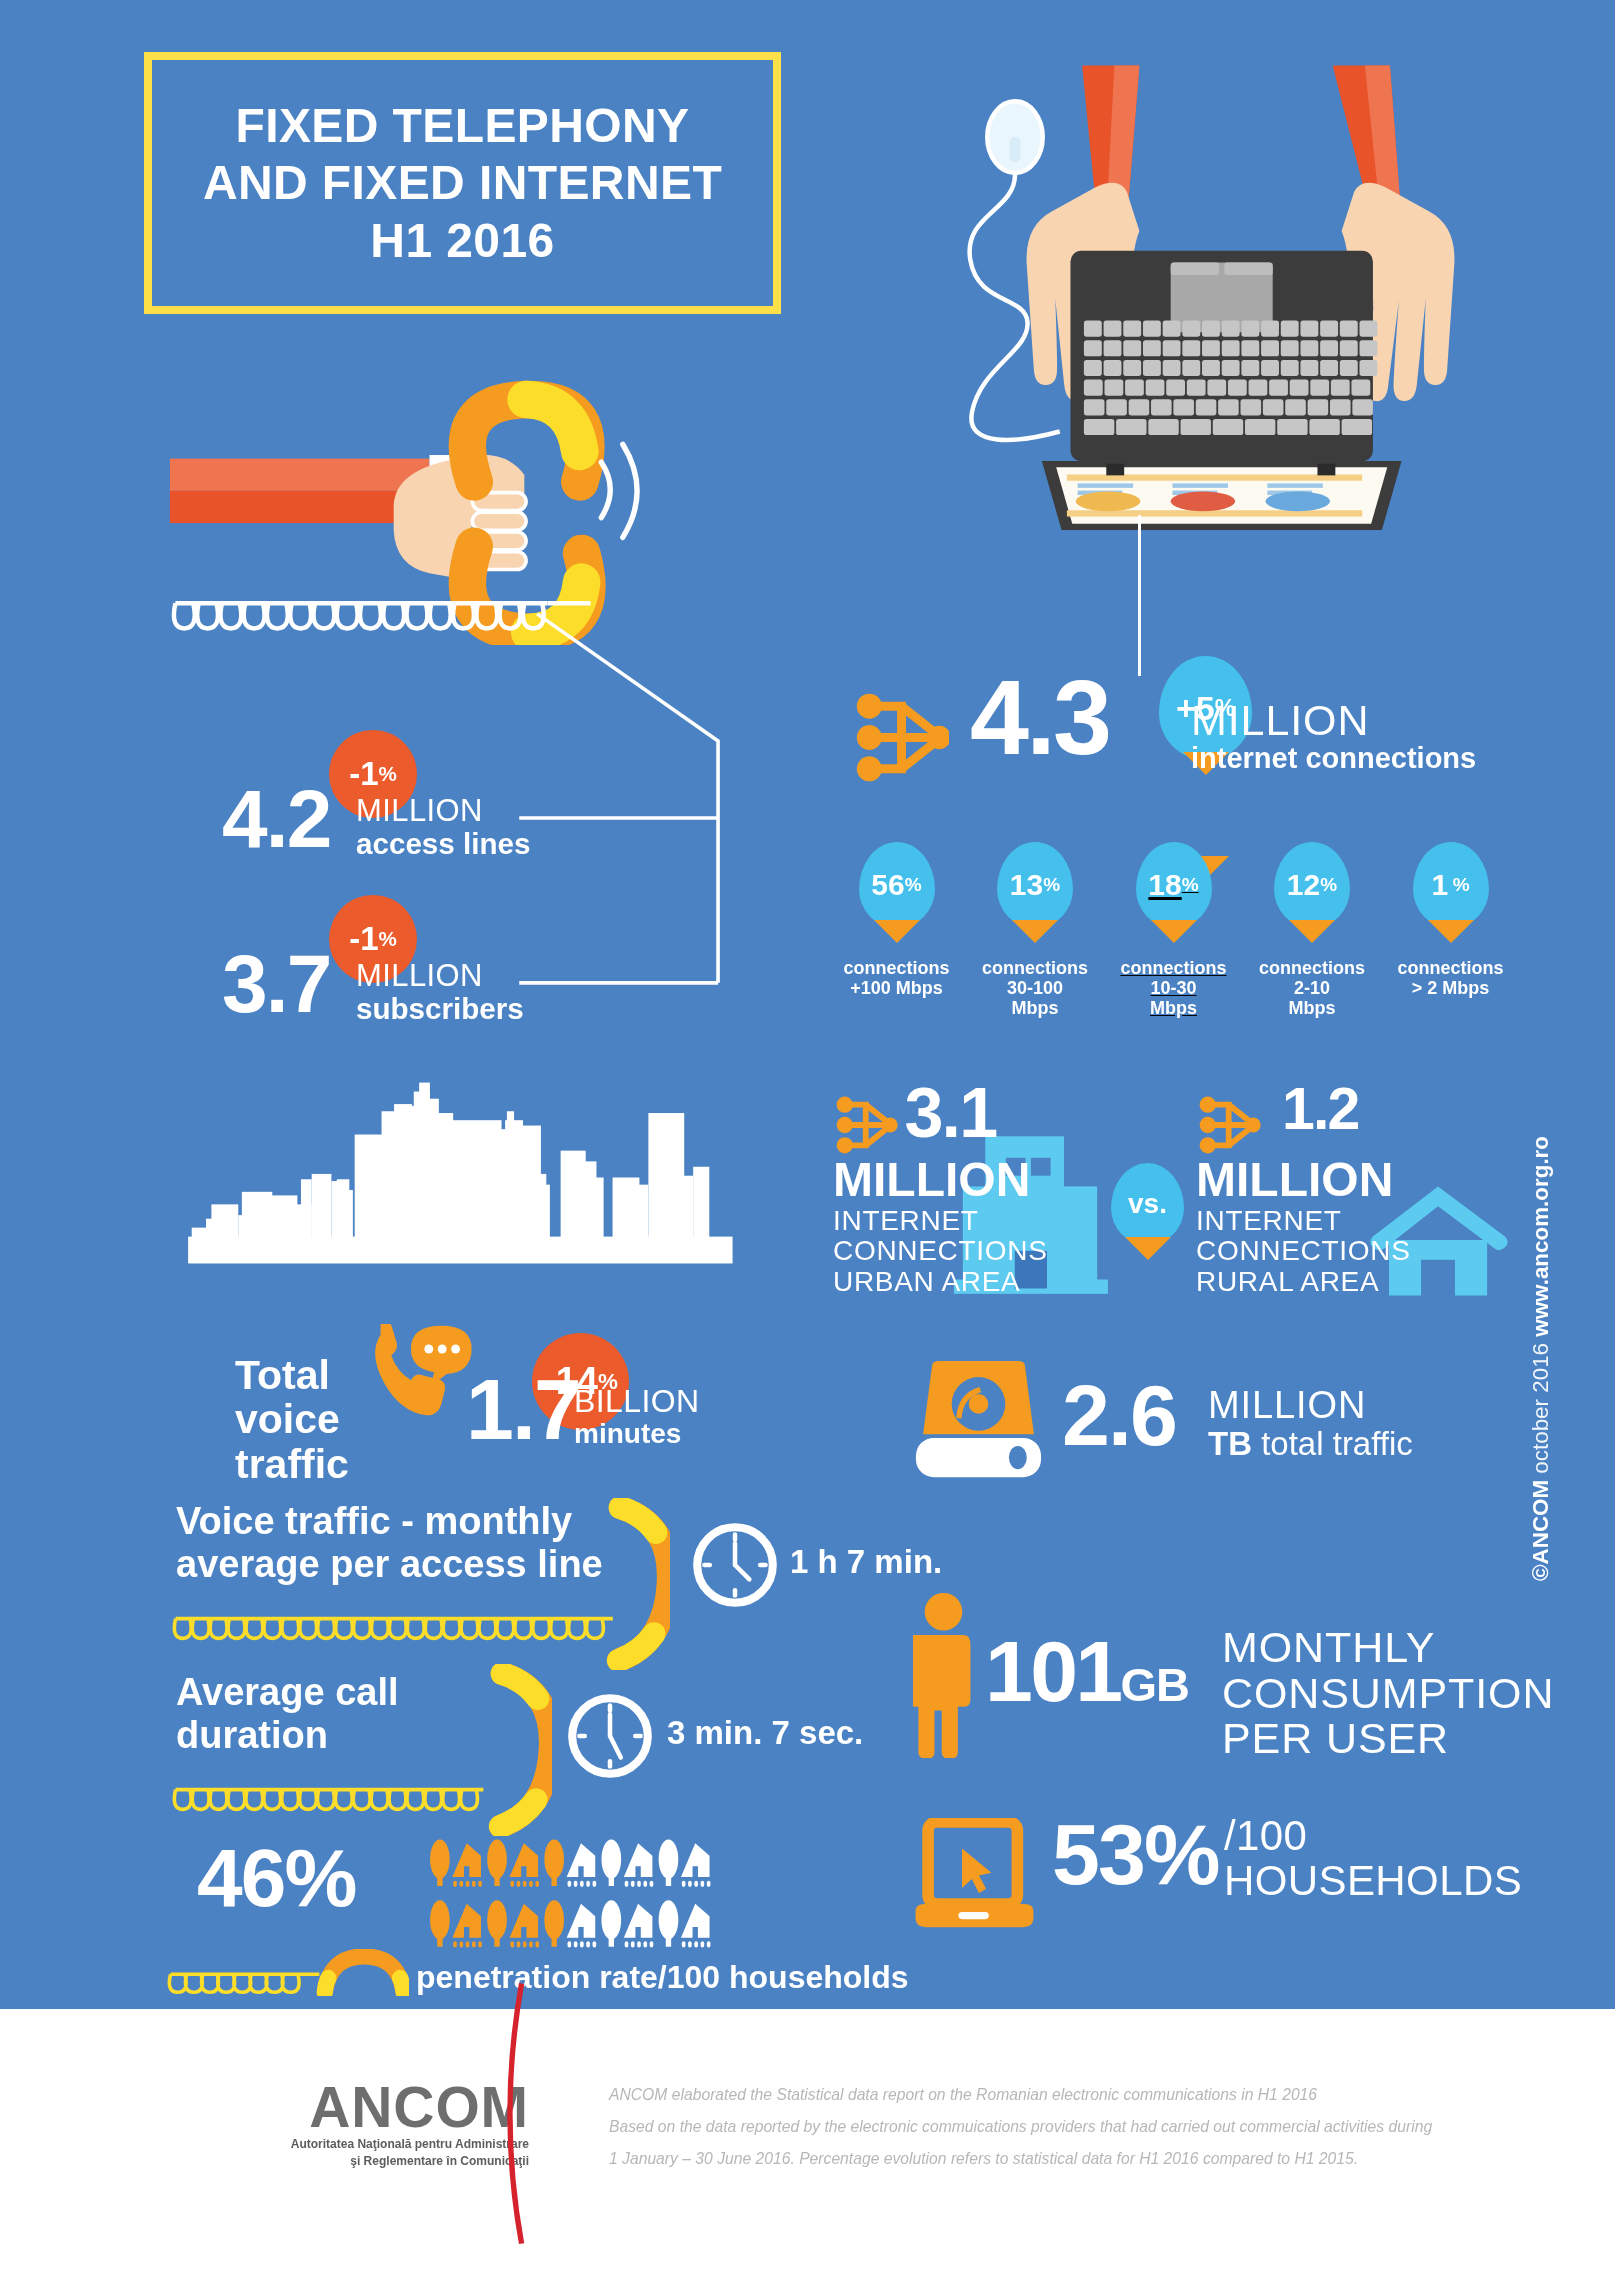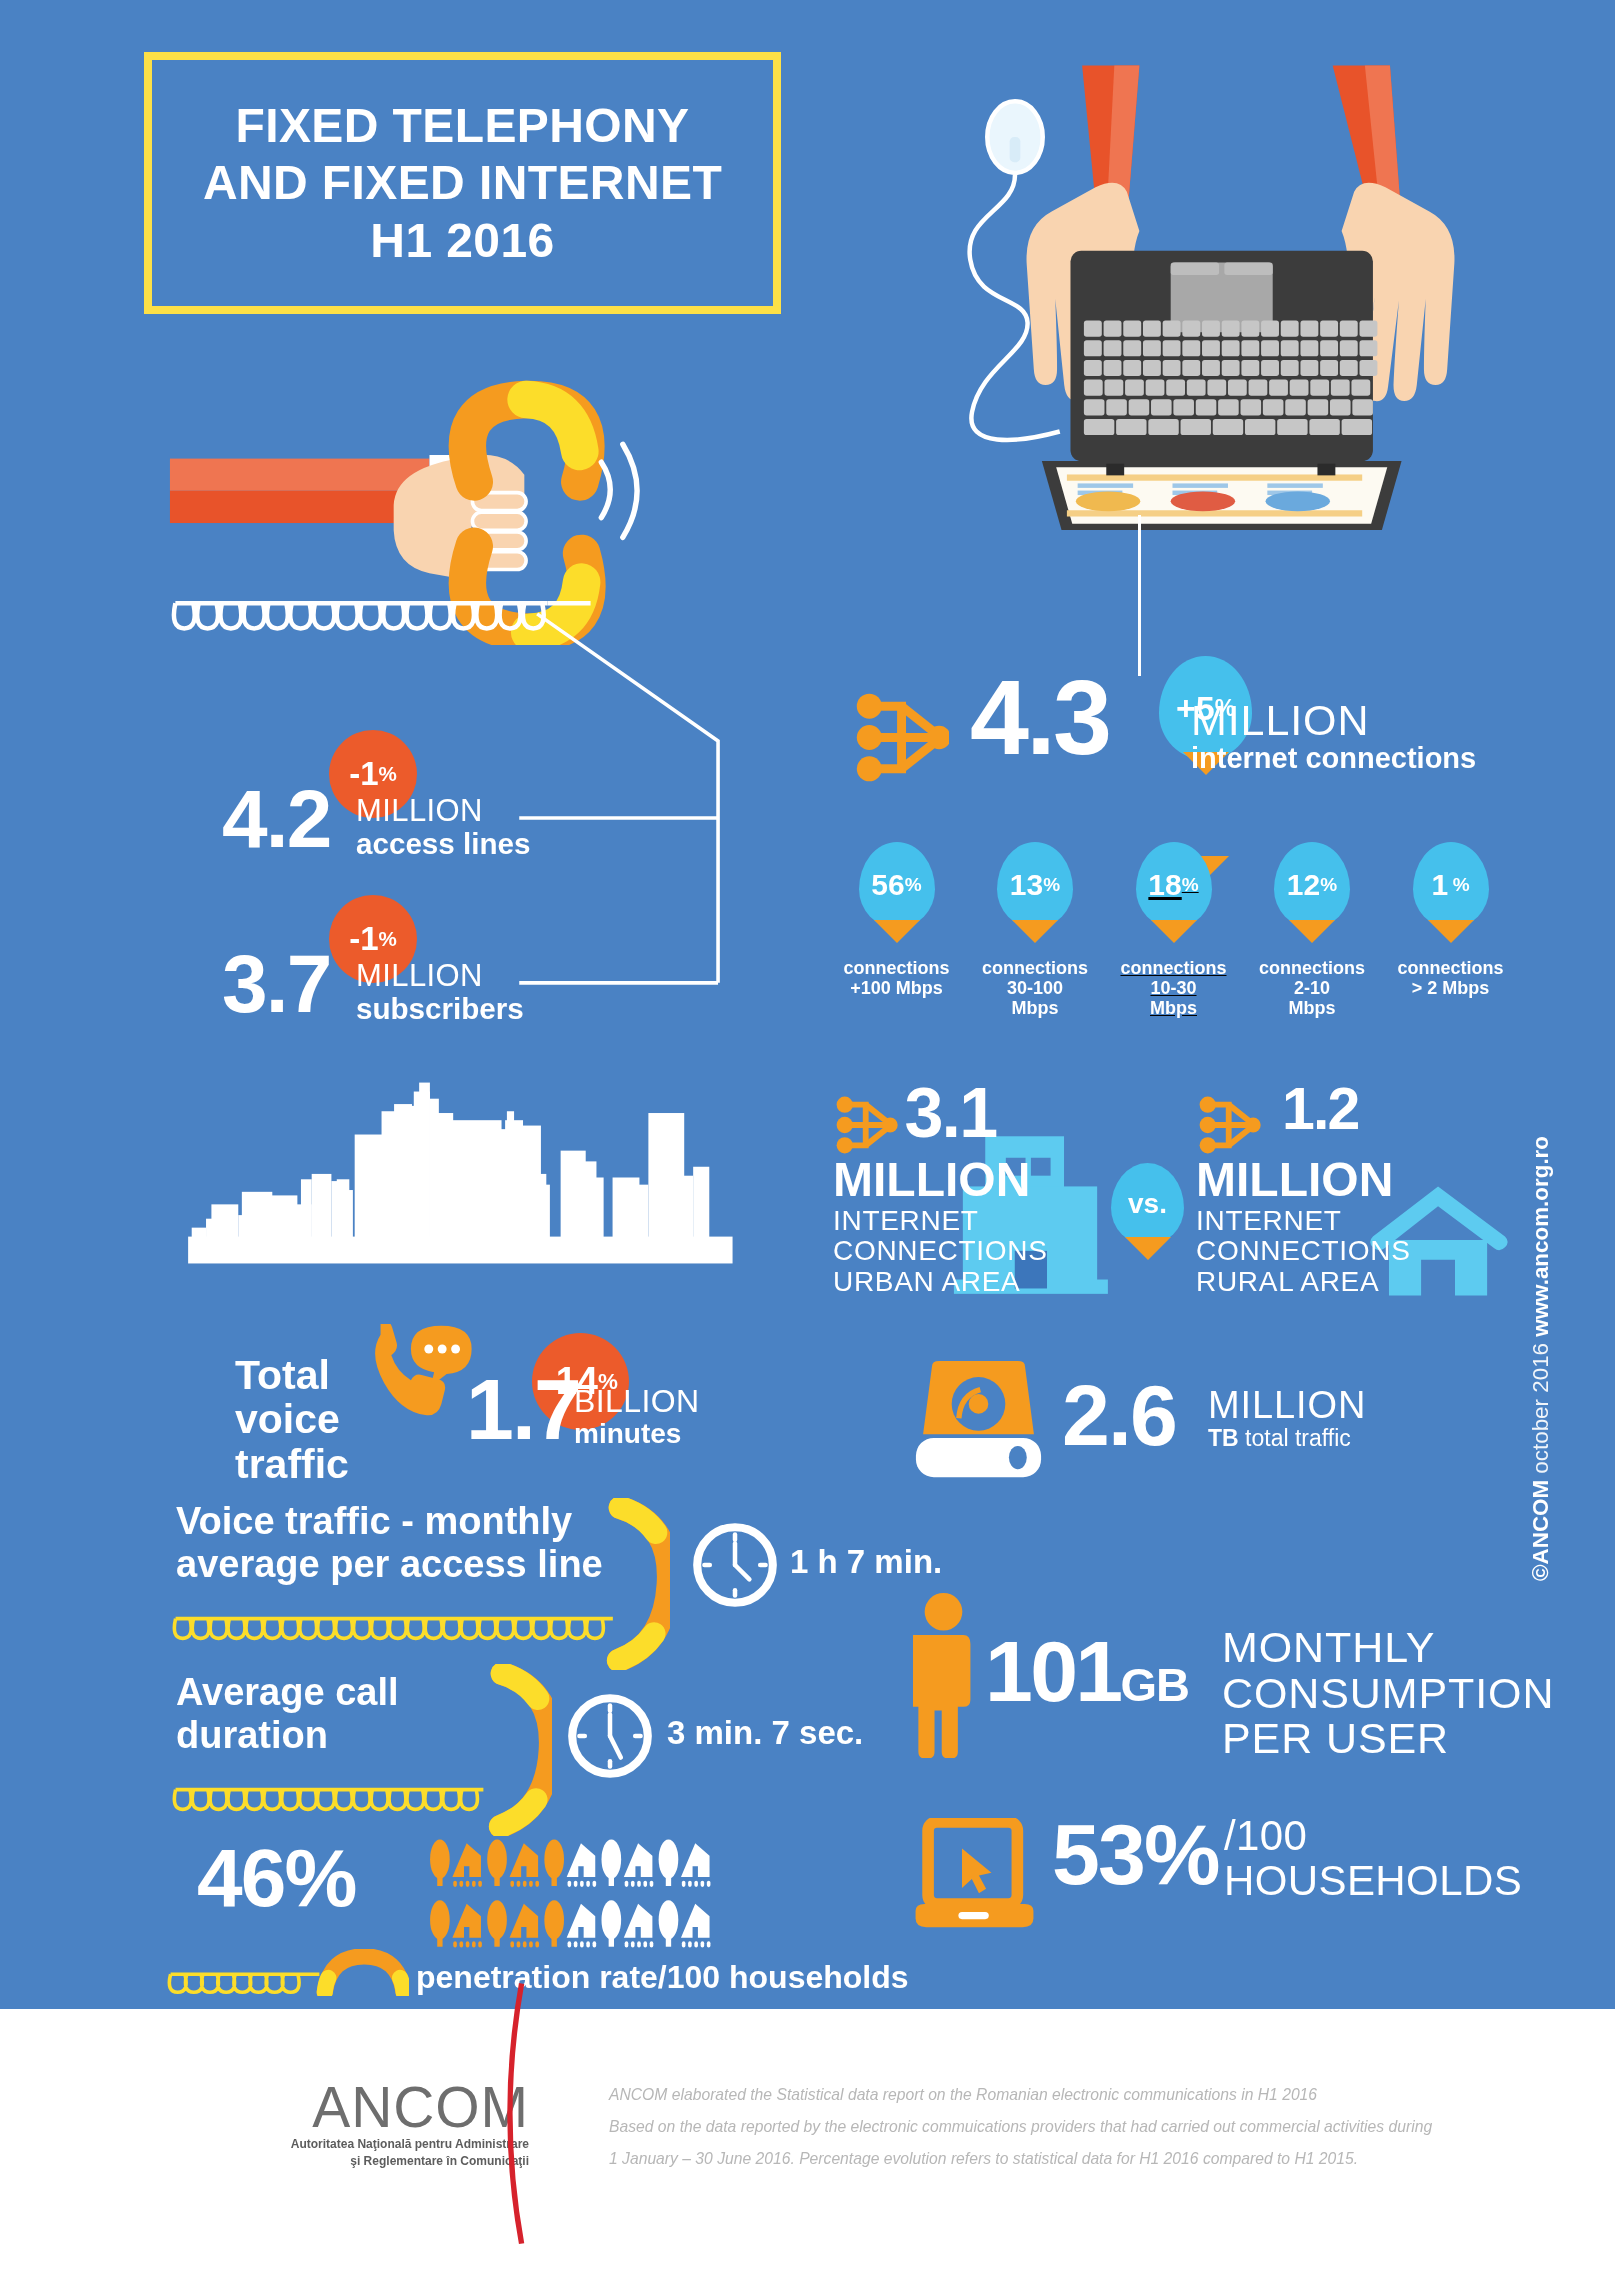--- a/index.html
+++ b/index.html
@@ -54,21 +54,21 @@
   }
 
   .sub{color:#fff;font-size:18px;font-weight:bold;text-align:center;line-height:1.12;}
 
   
   #footer{left:0;top:2009px;width:1616px;height:284px;background:#ffffff;}
   #footer .note{
     color:#b7b7b7;font-size:15.7px;font-style:italic;line-height:2.05;
     font-family:"Liberation Sans", sans-serif;white-space:nowrap;
   }
-  #ancom-word{color:#6e6e6e;font-weight:normal;font-size:57px;letter-spacing:0.9px;line-height:1;}
+  #ancom-word{color:#6e6e6e;font-weight:bold;font-size:57px;letter-spacing:0.9px;line-height:1;}
   #ancom-sub1,#ancom-sub2{color:#5d5d5d;font-size:12px;font-weight:bold;text-align:right;line-height:1.45;}
 
   
   #side-credit{
     left:1528px;top:1136px;
     transform-origin:left top;
     transform:rotate(-90deg) translate(-100%,0);
     white-space:nowrap;font-size:22.4px;color:#fff;
   }
   #side-credit .b{font-weight:bold;}
@@ -631,21 +631,21 @@
         <circle cx="74" cy="48" r="30" fill="#4a82c4"></circle>
         <circle cx="74" cy="48" r="11" fill="#f59b1f"></circle>
         <path d="M52 64 q2 -26 24 -32" fill="none" stroke="#f59b1f" stroke-width="6"></path>
         <rect x="4" y="86" width="140" height="44" rx="20" fill="#ffffff"></rect>
         <ellipse cx="118" cy="108" rx="10" ry="13" fill="#4a82c4"></ellipse>
       </svg>
     </div>
     <div class="abs bignum" style="left:150px;top:18px;font-size:86px;letter-spacing:-1.8px;">2.6</div>
     <div class="abs" style="left:296px;top:25px;">
       <div class="thin" style="font-size:38px;line-height:1.05;letter-spacing:0.9px;">MILLION</div>
-      <div style="font-size:23px;line-height:1.1;color:#fff;">
+      <div style="font-size:33px;line-height:1.1;color:#fff;">
         <span class="bold">TB</span><span class="thin" style="font-weight:300;"> total traffic</span>
       </div>
     </div>
   </div>
 
   <div class="abs" style="left:913px;top:1592px;width:591px;height:197px;">
     <div class="abs" style="left:0;top:0;">
       <svg width="61" height="166" viewBox="0 0 68 185">
         <circle cx="34" cy="22" r="21" fill="#f59b1f"></circle>
         <path d="M12 48 l44 0 q8 0 8 10 l0 62 q0 8 -8 8 l-6 0 l0 50 q0 8 -9 8 q-9 0 -9 -8 l0 -46 l-8 0 l0 46 q0 8 -9 8 q-9 0 -9 -8 l0 -50 l-6 0 q-8 0 -8 -8 l0 -62 q0 -10 8 -10 z" fill="#f59b1f"></path>

